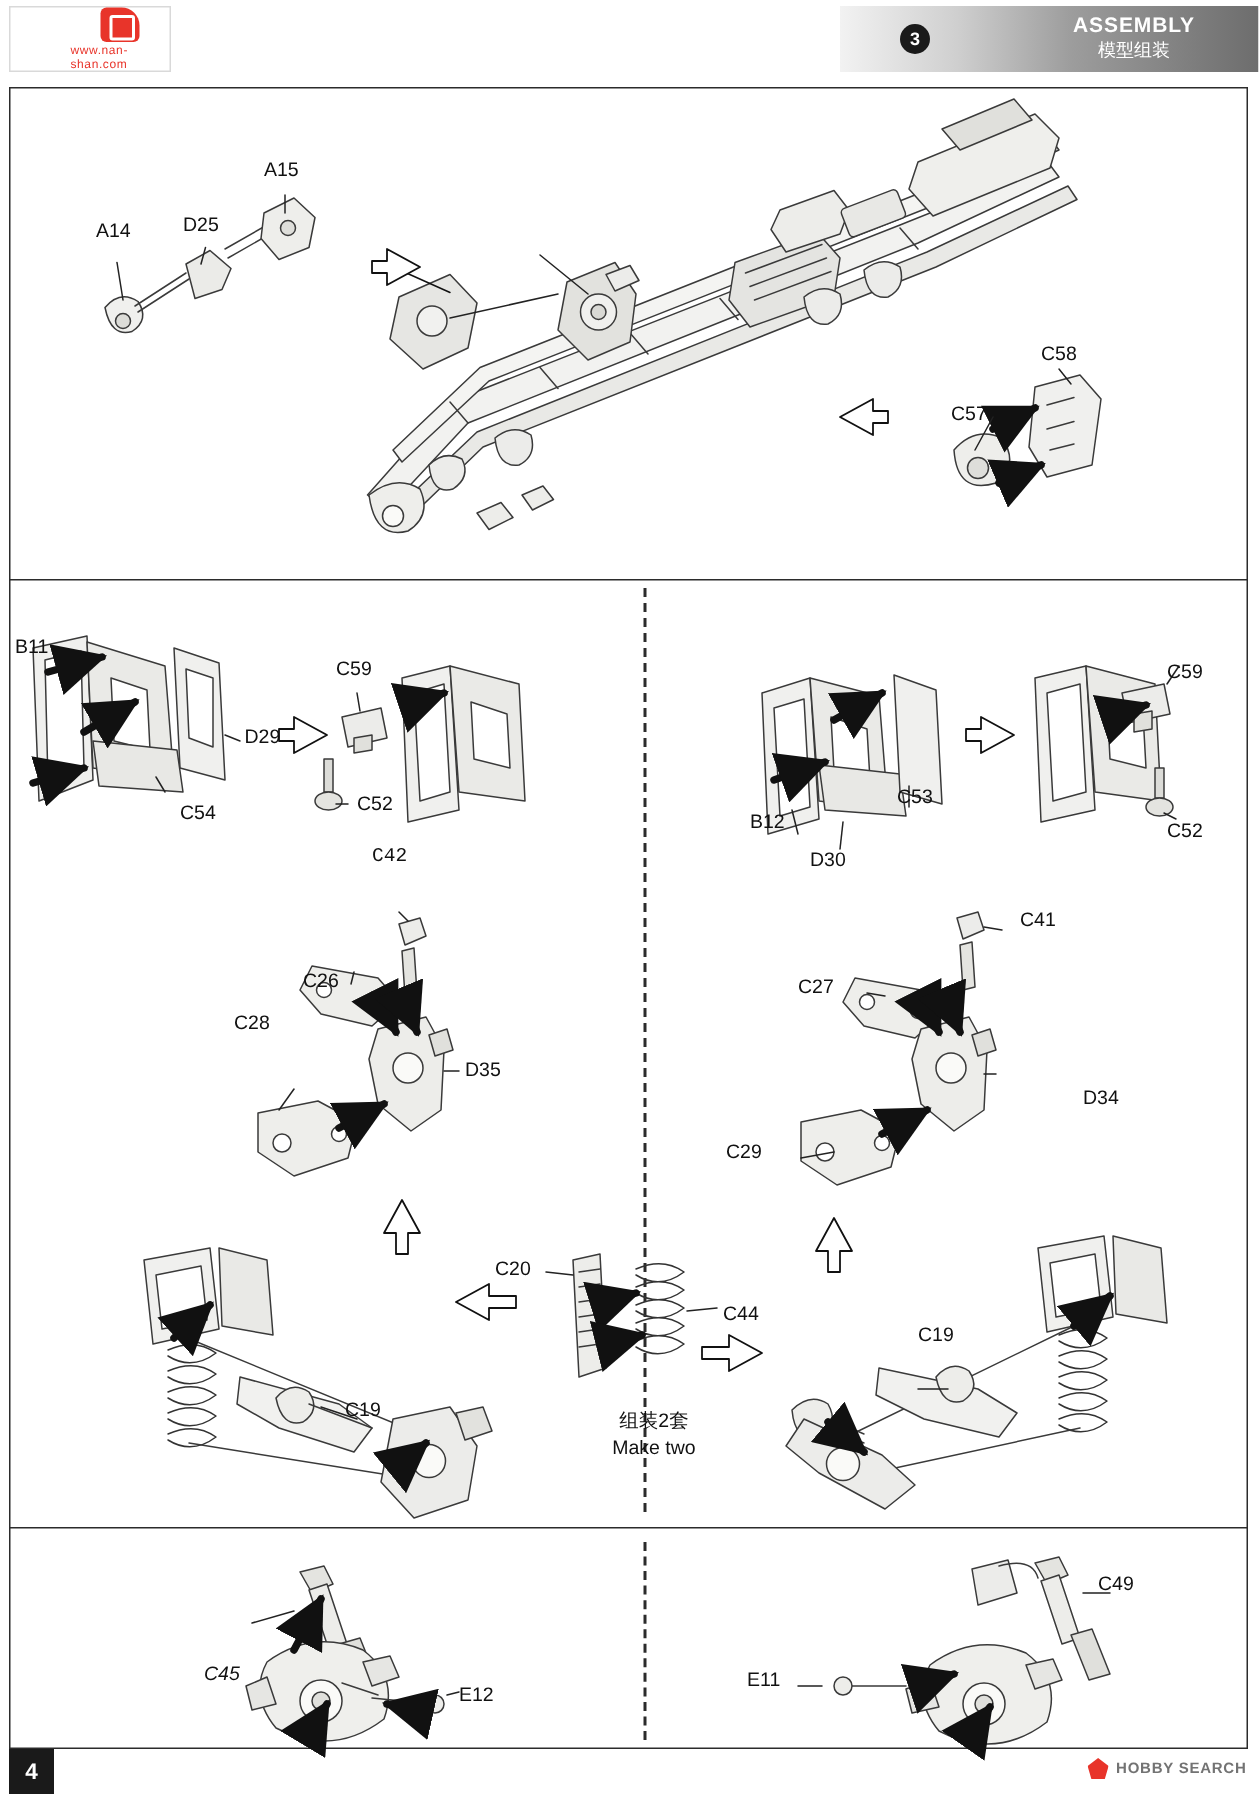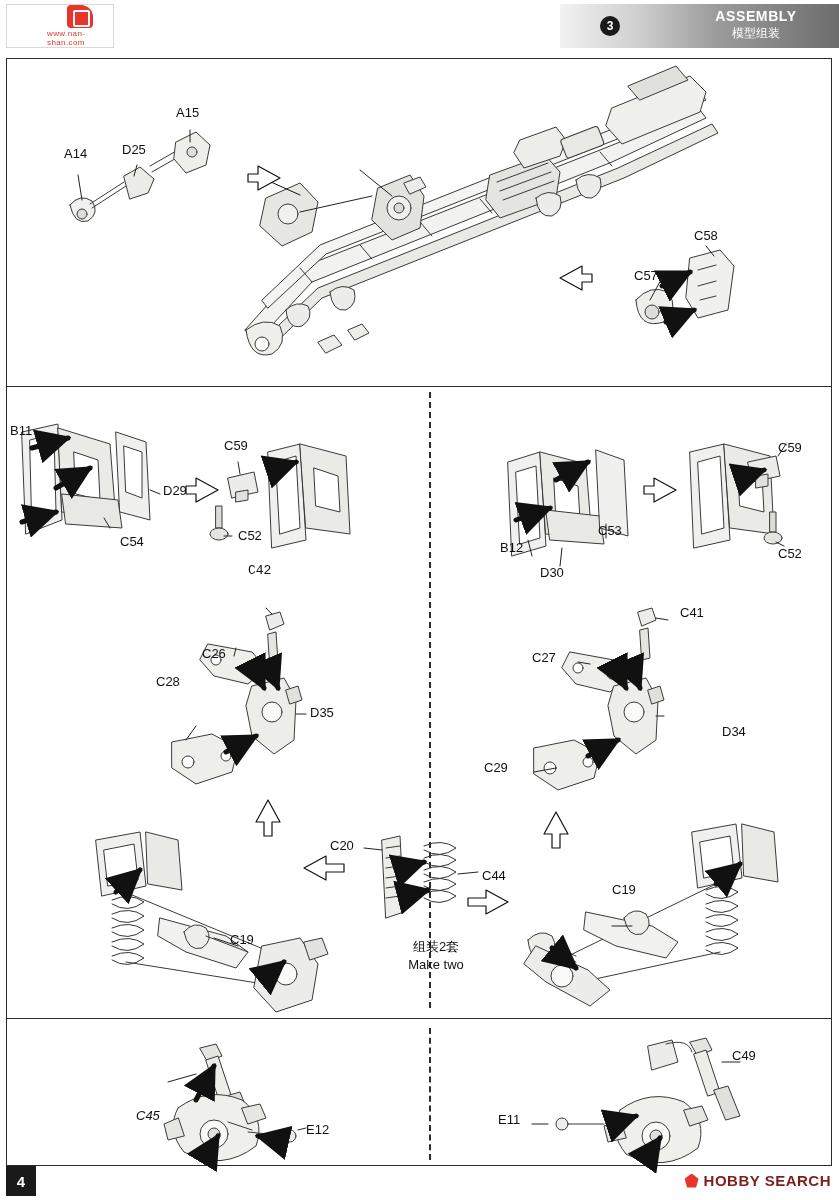--- a/index.html
+++ b/index.html
@@ -128,23 +128,23 @@
     display: flex;
     align-items: center;
     justify-content: center;
   }
   .footer-brand {
     position: absolute;
     right: 8px; top: 1172px;
     display: flex;
     align-items: center;
     gap: 5px;
-    font-size: 15px;
+    font-size: 10px;
     font-weight: bold;
-    color: #7f1d1d;
+    color: #737373;
     letter-spacing: .5px;
   }
   .footer-brand .hs-mark {
     width: 14px; height: 14px;
     background: #e8342a;
     clip-path: polygon(50% 0%, 100% 38%, 82% 100%, 18% 100%, 0% 38%);
   }
 
   
   .lbl {

